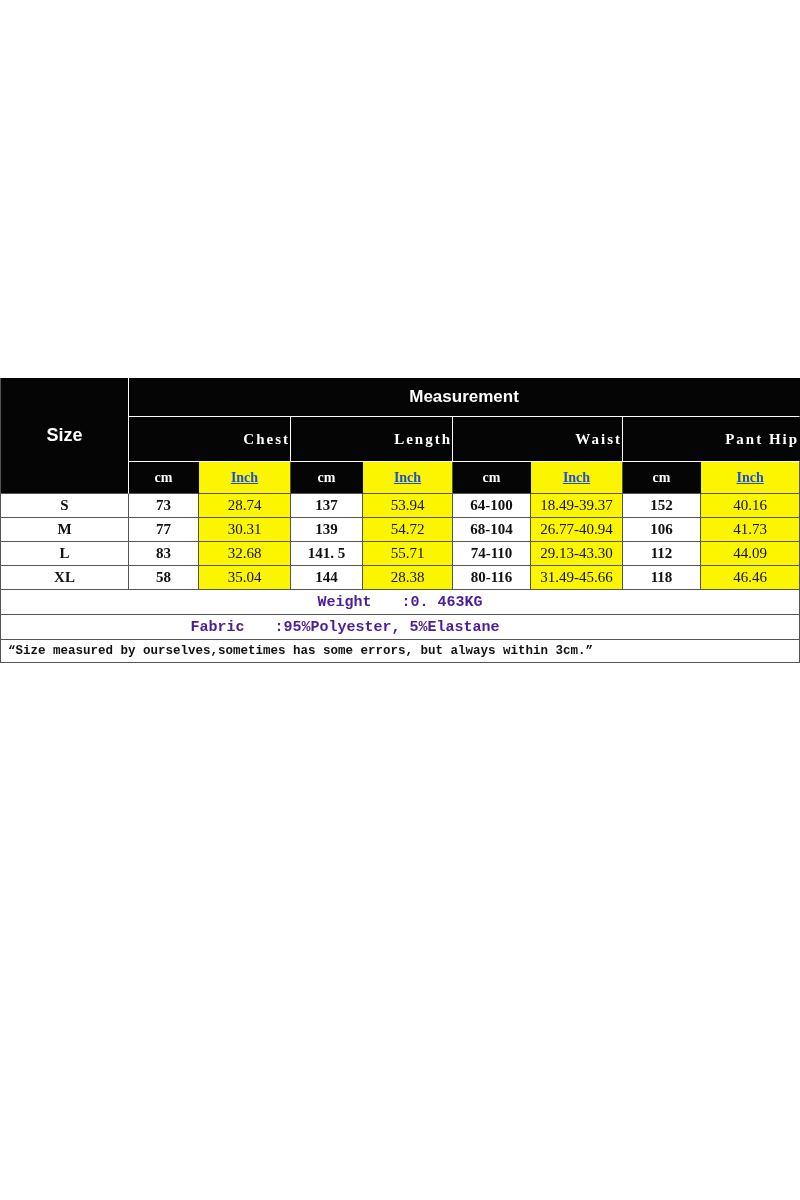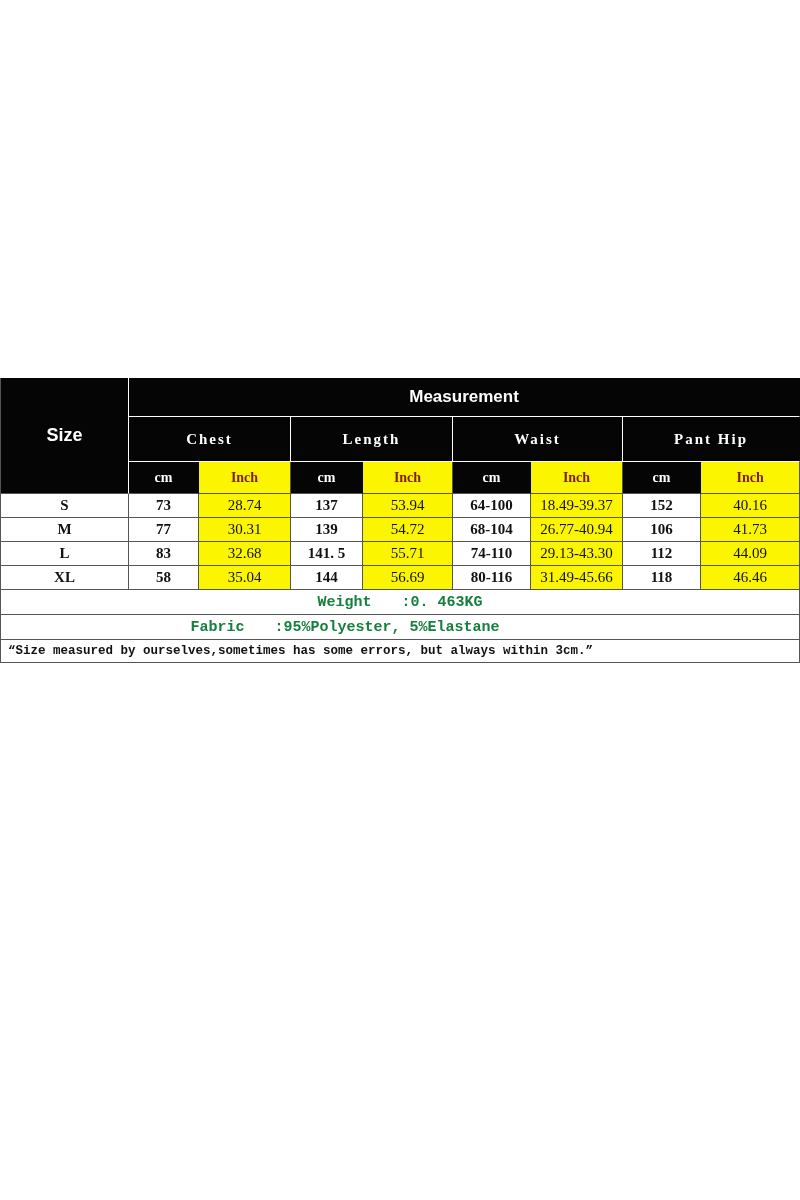--- a/index.html
+++ b/index.html
@@ -17,31 +17,31 @@
   
   td.dark { background:#050505; color:#ffffff; border-right-color:#ffffff; border-bottom-color:#ffffff; }
   td.size-cell { font:bold 18px "Liberation Sans", sans-serif; border-bottom-color:#555;margin-top:48px; }
   td.title-cell { font:bold 17px "Liberation Sans", sans-serif; border-right-color:#050505;margin-top:24px; }
   td.group { font:bold 15px "Liberation Serif", serif; letter-spacing:2px; }
   td.group.last { border-right-color:#050505; }
 
   
   td.unit { height:32px; font:bold 14px "Liberation Serif", serif; }
   td.unit.dark { border-right-color:#050505; border-bottom-color:#555; }
-  td.unit.yellow { background:#FBF500; color:#7f1d1d; }
+  td.unit.yellow { background:#FBF500; color:#1d4ed8;text-decoration:underline; }
 
   
   tr.data td { height:24px; font:600 15px "Liberation Serif", serif; color:#111; background:#fff; }
   tr.data td.inch { background:#FBF500; font-weight:400;text-align:center; }
   tr.data td.rowlabel { font-weight:700; }
 
   tr.r-title td { height:39px; }
-  tr.r-groups td { height:45px; }
+  tr.r-groups td { height:45px;text-align:right; }
 
-  tr.wide td { height:25px; background:#fff; font:bold 15px "Liberation Mono", monospace; color:#15803d; }
+  tr.wide td { height:25px; background:#fff; font:bold 15px "Liberation Mono", monospace; color:#4c1d95; }
   .line { display:inline-block; white-space:pre; }
   .fabric-shift { position:relative; left:-55px; }
   .gap { display:inline-block; width:30px; }
 
   tr.r-note td { height:23px; text-align:left; padding-left:7px;
                  font:bold 12.5px "Liberation Mono", monospace; color:#111; }
 </style>
 </head>
 <body>
 
@@ -117,21 +117,21 @@
       <td class="inch">29.13-43.30</td>
       <td>112</td>
       <td class="inch">44.09</td>
     </tr>
 
     <tr class="data">
       <td class="rowlabel">XL</td>
       <td>58</td>
       <td class="inch">35.04</td>
       <td>144</td>
-      <td class="inch">56.69</td>
+      <td class="inch">28.38</td>
       <td>80-116</td>
       <td class="inch">31.49-45.66</td>
       <td>118</td>
       <td class="inch">46.46</td>
     </tr>
 
     <tr class="wide">
       <td colspan="9">
         <span class="line">Weight</span><span class="gap"></span><span class="line">:0. 463KG</span>
       </td>

